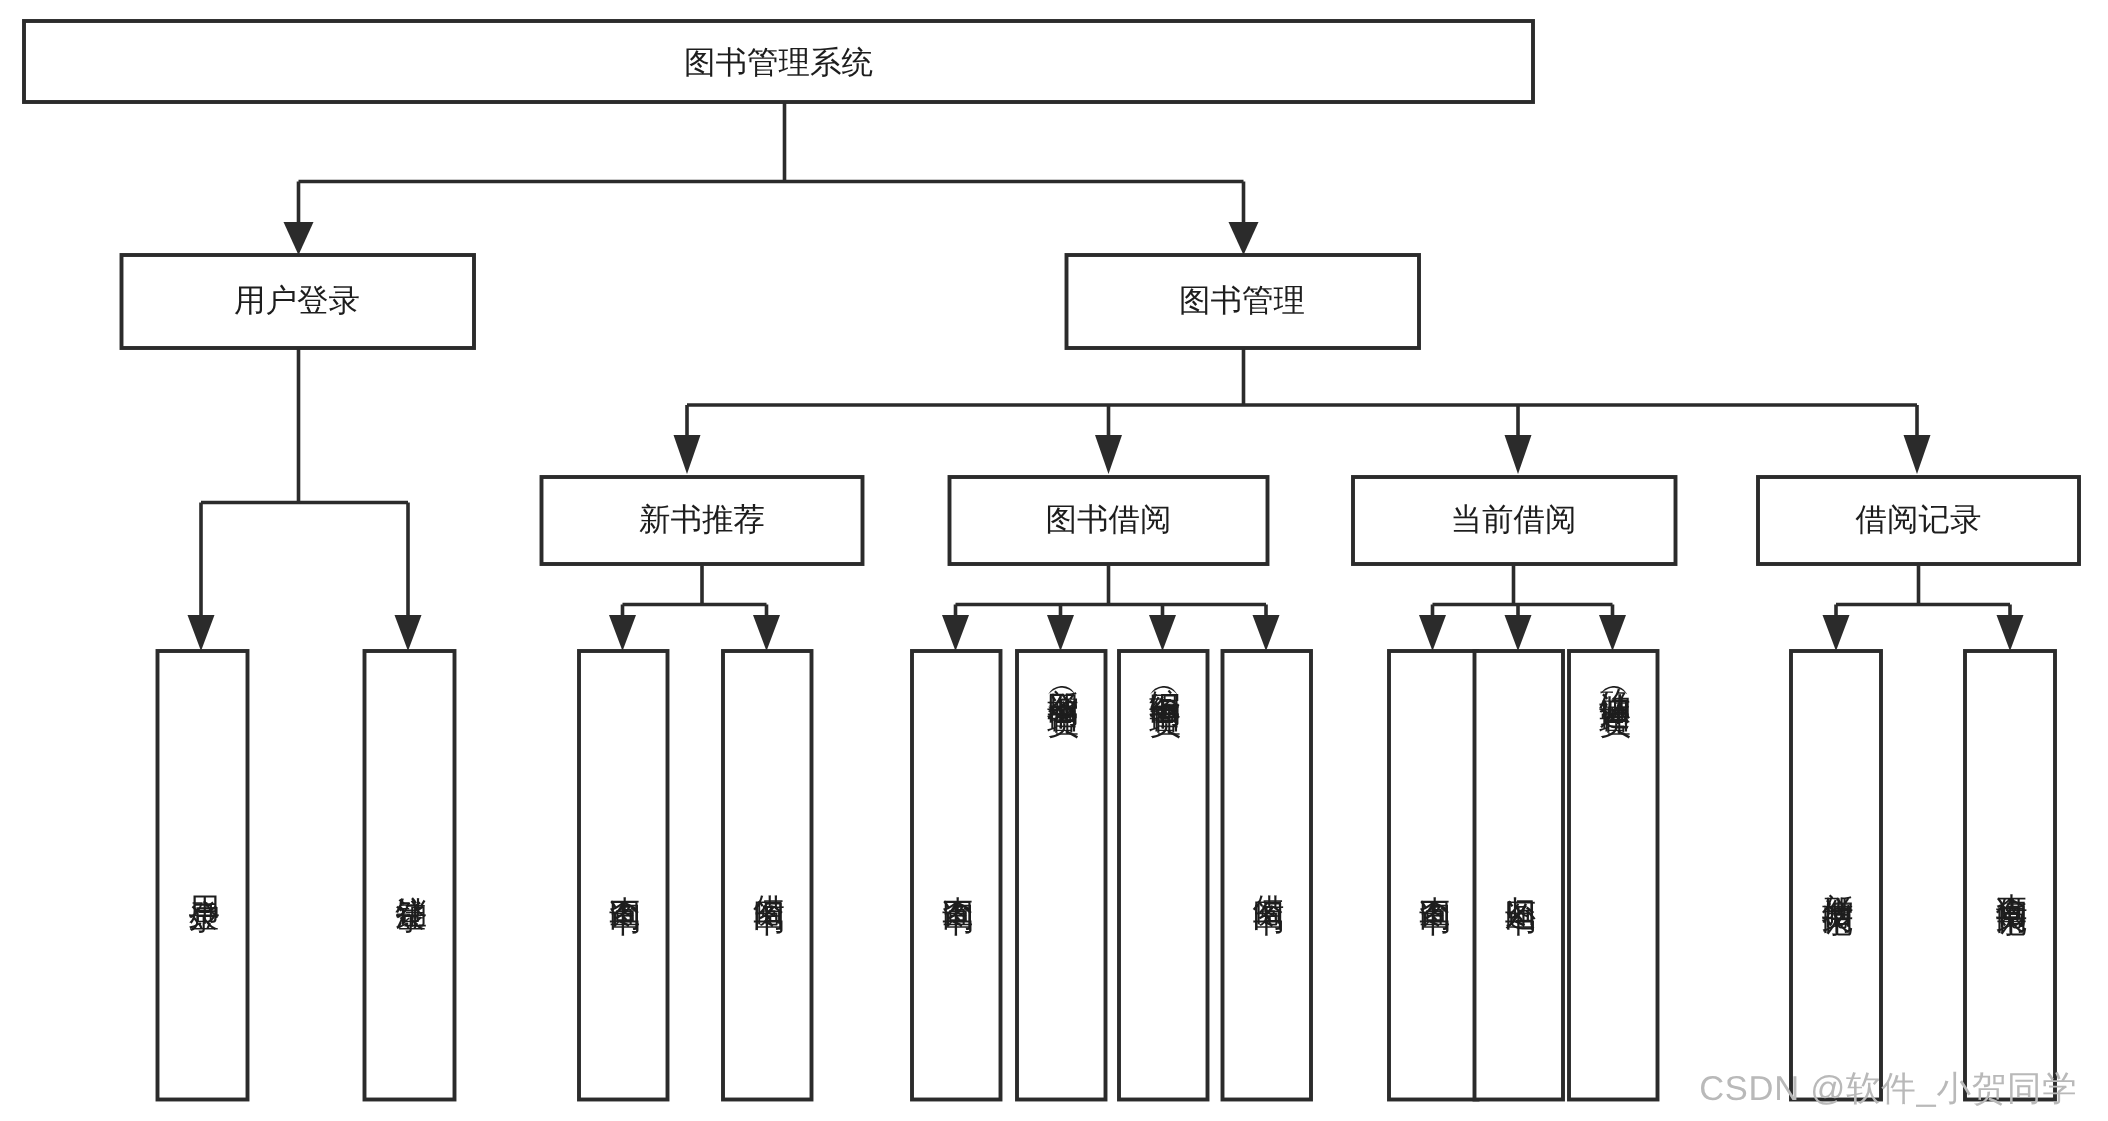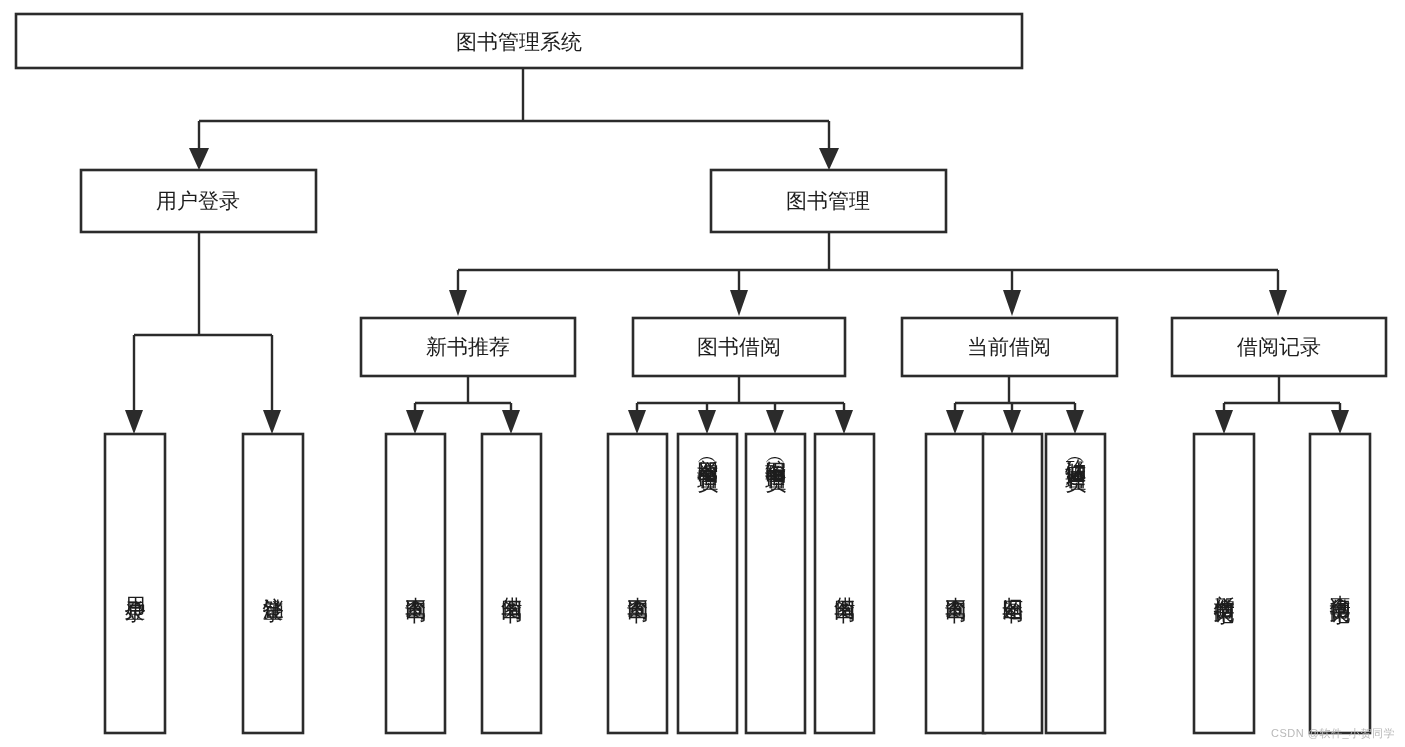--- a/index.html
+++ b/index.html
@@ -63,24 +63,24 @@
     font-family: "Liberation Sans", "DejaVu Sans", sans-serif;
     font-size: 21px;
     line-height: 1.06;
     color: #1d1d1d;
     letter-spacing: 2px;
     white-space: nowrap;
     text-align: center;
   }
   .watermark {
     position: absolute;
-    right: 10px;
+    right: 20px;
     bottom: 6px;
     font-family: "Liberation Sans", "DejaVu Sans", sans-serif;
-    font-size: 11px;
+    font-size: 23px;
     color: #b9b9b9;
     letter-spacing: 0.5px;
     user-select: none;
     white-space: nowrap;
   }
 </style>
 </head>
 <body>
 
 <div id="diagram-root">

